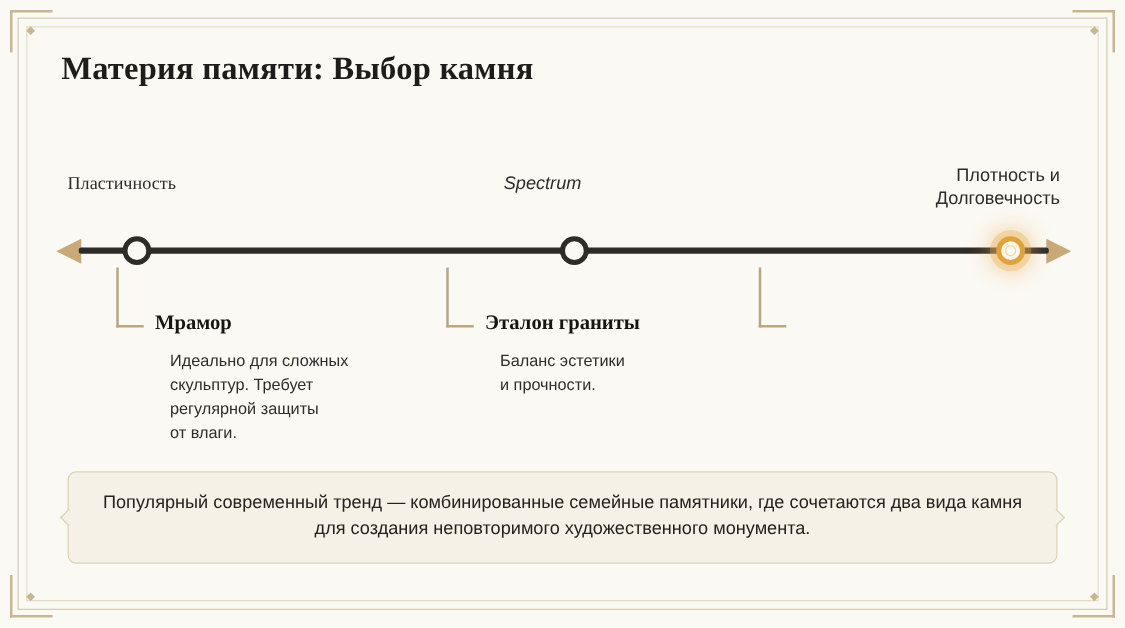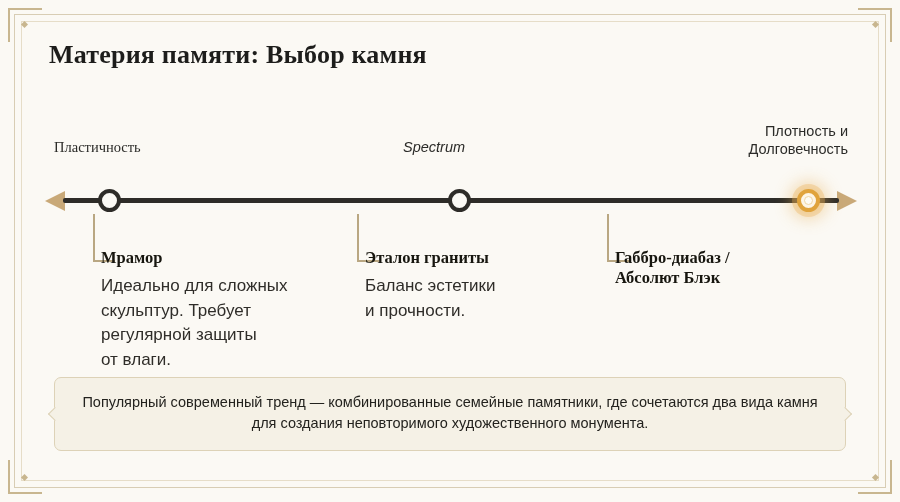--- a/index.html
+++ b/index.html
@@ -89,21 +89,21 @@
   
   .axis-label {
     position: absolute;
     font-size: 14.5px;
     color: #2b2b28;
     line-height: 1.25;
     white-space: pre-line;
   }
   .axis-label.left { left: 54px; top: 138px; font-family: Liberation Serif, serif; }
   .axis-label.mid { left: 403px; top: 138px; font-style: italic; }
-  .axis-label.right { right: 52px; top: 122px; text-align: right; }
+  .axis-label.right { right: 52px; top: 132px; text-align: right; }
 
   
   .spectrum-wrap {
     position: absolute;
     left: 45px;
     top: 184px;
     width: 812px;
     height: 34px;
   }
   .bar {
@@ -177,36 +177,36 @@
     content: "";
     position: absolute;
     left: 0;
     bottom: 0;
     width: 22px;
     height: 2px;
     background: #b9a782;
   }
   .callout .body {
     position: absolute;
-    left: 8px;
+    left: 31px;
     top: 34px;
     width: 230px;
   }
   .callout h3 {
     margin: 0 0 6px 0;
     font-family: "Liberation Serif", serif;
     font-size: 16.5px;
     font-weight: 700;
     color: #17160f;
     line-height: 1.22;
     white-space: pre-line;
   }
   .callout p {
-    margin: 0;
-    font-size: 17px;
+    margin: 12px;
+    font-size: 13px;
     color: #2f2d29;
     line-height: 1.45;
     white-space: pre-line;
   }
   .callout.c1 { left: 93px; top: 214px; }
   .callout.c2 { left: 357px; top: 214px; }
   .callout.c3 { left: 607px; top: 214px; }
 
   
   .note {
@@ -296,22 +296,20 @@
     <div class="body">
       <h3>Эталон граниты</h3>
       <p>Баланс эстетики
 и прочности.</p>
     </div>
   </div>
 
   <div class="callout c3">
     <div class="stem"></div>
     <div class="body">
-      <h3>Габбро-диабаз /
-Абсолют Блэк</h3>
     </div>
   </div>
 
   <div class="note">
     <span class="tick l"></span>
     <span class="tick r"></span>
     <span>Популярный современный тренд — комбинированные семейные памятники, где сочетаются два вида камня для создания неповторимого художественного монумента.</span>
   </div>
 
 </div>

